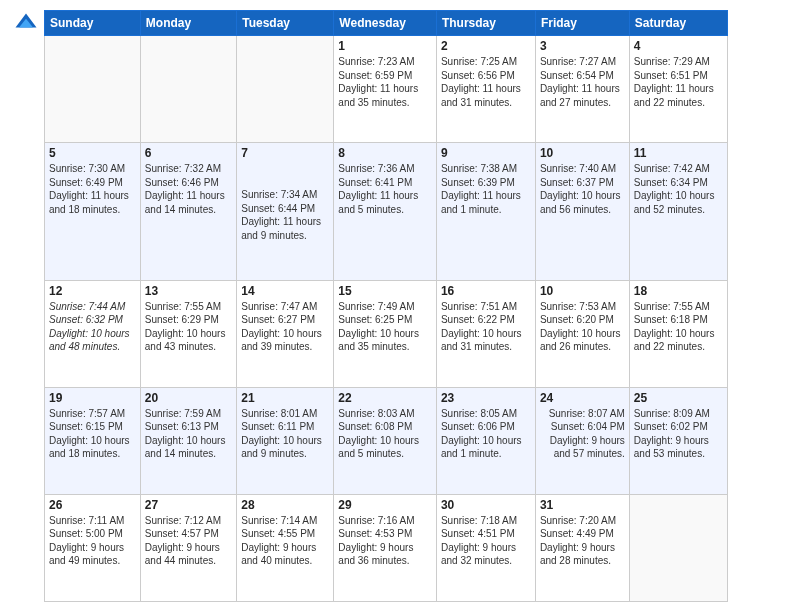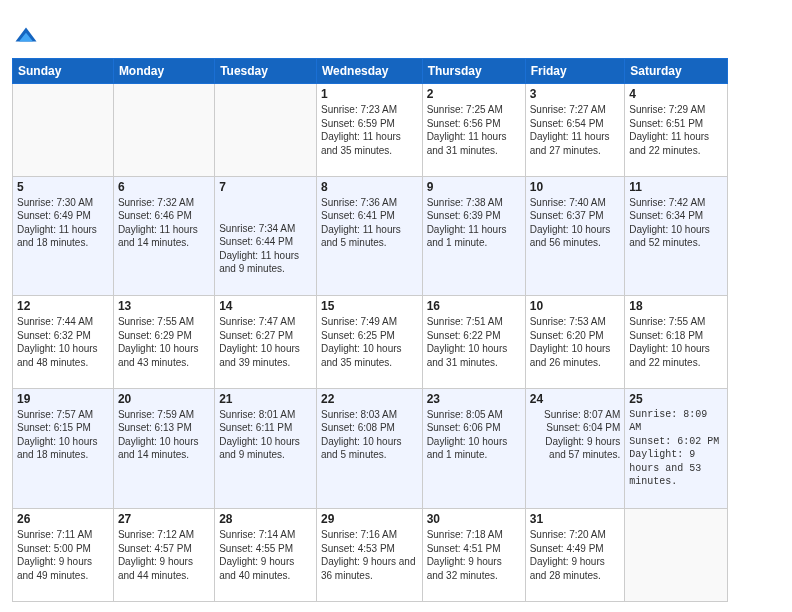--- a/index.html
+++ b/index.html
@@ -7,22 +7,22 @@
       width: 792px;
       height: 612px;
       font-family: Arial, sans-serif;
       background: #fff;
       overflow: hidden;
     }
     .page {
       width: 740px;
       height: 612px;
       display: flex;
-      flex-direction: column;
-      padding: 24px 12px 10px 12px;
+      flex-direction: row;
+      padding: 10px 12px 10px 12px;
     }
     .header {
       display: flex;
       justify-content: space-between;
       align-items: flex-start;
       margin-bottom: 6px;
     }
     .logo {
       display: flex;
       align-items: center;
@@ -199,21 +199,21 @@
           <td>
             <span class="day-num">11</span>
             <div class="day-info" style="white-space: pre-line;">Sunrise: 7:42 AM
 Sunset: 6:34 PM
 Daylight: 10 hours and 52 minutes.</div>
           </td>
         </tr>
         <tr>
           <td>
             <span class="day-num">12</span>
-            <div class="day-info" style="white-space: pre-line;">Sunrise: 7:44 AM
+            <div class="day-info" style="white-space: pre-line; font-style: italic;">Sunrise: 7:44 AM
 Sunset: 6:32 PM
 Daylight: 10 hours and 48 minutes.</div>
           </td>
           <td>
             <span class="day-num">13</span>
             <div class="day-info" style="white-space: pre-line;">Sunrise: 7:55 AM
 Sunset: 6:29 PM
 Daylight: 10 hours and 43 minutes.</div>
           </td>
           <td>
@@ -279,21 +279,21 @@
 Daylight: 10 hours and 1 minute.</div>
           </td>
           <td>
             <span class="day-num">24</span>
             <div class="day-info" style="white-space: pre-line; text-align: right;">Sunrise: 8:07 AM
 Sunset: 6:04 PM
 Daylight: 9 hours and 57 minutes.</div>
           </td>
           <td>
             <span class="day-num">25</span>
-            <div class="day-info" style="white-space: pre-line; font-family: Liberation Mono, monospace;">Sunrise: 8:09 AM
+            <div class="day-info" style="white-space: pre-line;">Sunrise: 8:09 AM
 Sunset: 6:02 PM
 Daylight: 9 hours and 53 minutes.</div>
           </td>
         </tr>
         <tr>
           <td>
             <span class="day-num">26</span>
             <div class="day-info" style="white-space: pre-line;">Sunrise: 7:11 AM
 Sunset: 5:00 PM
 Daylight: 9 hours and 49 minutes.</div>

